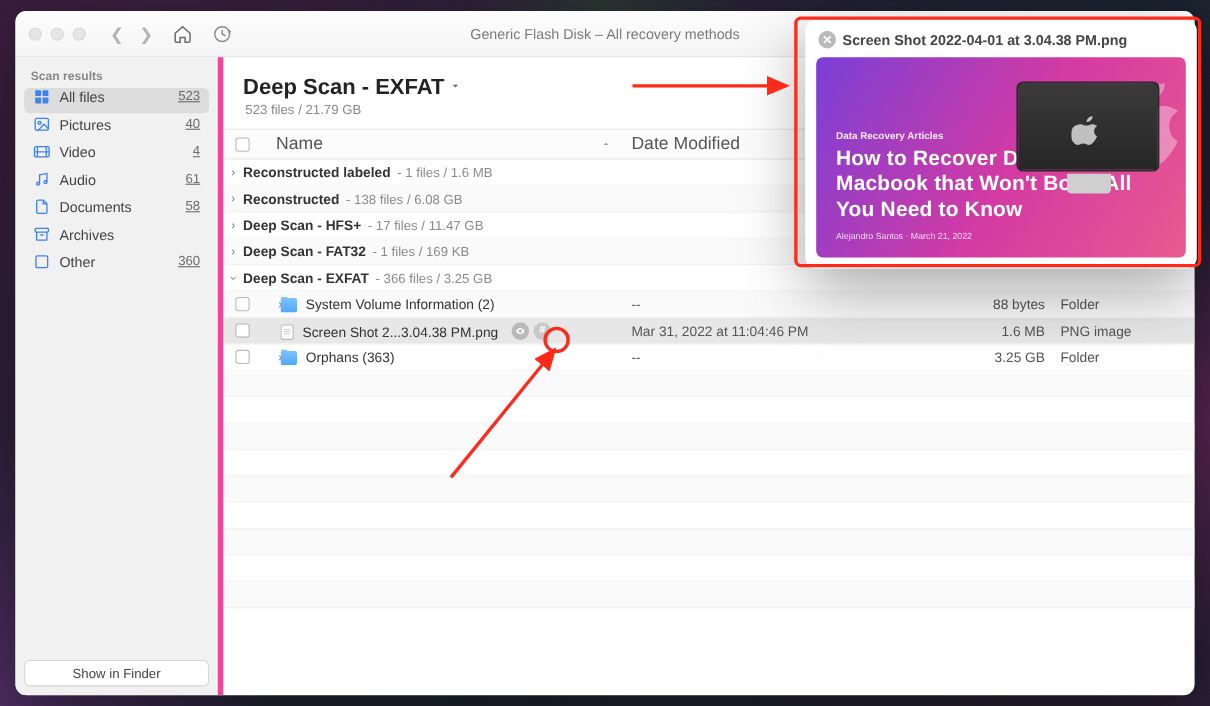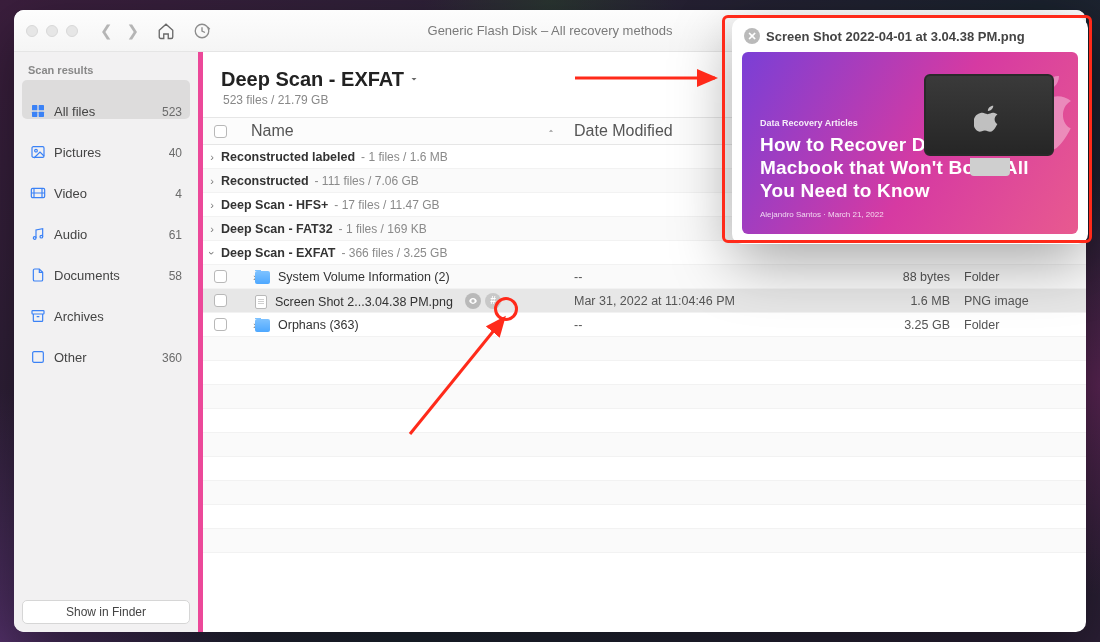--- a/index.html
+++ b/index.html
@@ -29,27 +29,27 @@
   .title-center { position:absolute; left:0; right:0; text-align:center; font-size:13px; color:#7a7a7a; pointer-events:none; }
 
   .body { flex:1; display:flex; min-height:0; }
   .sidebar {
     width:189px; flex:0 0 189px; background:#f2f1f2; border-right:5px solid #ec4899;
     padding:8px 8px 0 8px; display:flex; flex-direction:column; gap:2px;
     position:relative;
   }
   .section-title { font-size:11px; color:#888; font-weight:600; padding:4px 6px 2px; }
   .srow {
-    display:flex; align-items:flex-end; height:39px; padding:0 8px; border-radius:5px;
+    display:flex; align-items:flex-start; height:23px; padding:0 8px; border-radius:5px;
     font-size:13px; color:#444; justify-content:space-between; cursor:default;
   }
   .srow.active { background:#dddcdc; }
   .srow .left { display:flex; align-items:center; gap:8px; }
   .srow .icon { width:16px; height:16px; display:flex; align-items:center; justify-content:center; color:#3b82f6; }
-  .srow .count { font-size:12px; color:#6b6b6b; }
+  .srow .count { font-size:12px; color:#6b6b6b;text-decoration:underline; }
   .show-in-finder {
     position:absolute; left:8px; right:8px; bottom:8px; height:24px;
     background:#ffffff; border:1px solid #d6d6d6; border-radius:5px;
     font-size:12px; color:#444; display:flex; align-items:center; justify-content:center;
   }
 
   .main { flex:1; display:flex; flex-direction:column; min-width:0; }
   .main-header { padding:16px 18px 10px; position:relative; }
   .scan-title-row { display:flex; align-items:center; gap:4px; }
   .scan-title { font-size:20px; font-weight:700; color:#222; }
@@ -293,21 +293,21 @@
               <span class="gmeta">- 1 files / 1.6 MB</span>
             </span>
           <span class="gdate"></span>
             <span class="gsize"></span>
             <span class="gkind"></span>
         </div>
         <div class="grow stripe">
           <span class="expander">›</span>
           <span class="glabel">
               <b>Reconstructed</b> 
-              <span class="gmeta">- 111 files / 7.06 GB</span>
+              <span class="gmeta">- 138 files / 6.08 GB</span>
             </span>
           <span class="gdate"></span>
             <span class="gsize"></span>
             <span class="gkind"></span>
         </div>
         <div class="grow">
           <span class="expander">›</span>
           <span class="glabel">
               <b>Deep Scan - HFS+</b> 
               <span class="gmeta">- 17 files / 11.47 GB</span>

